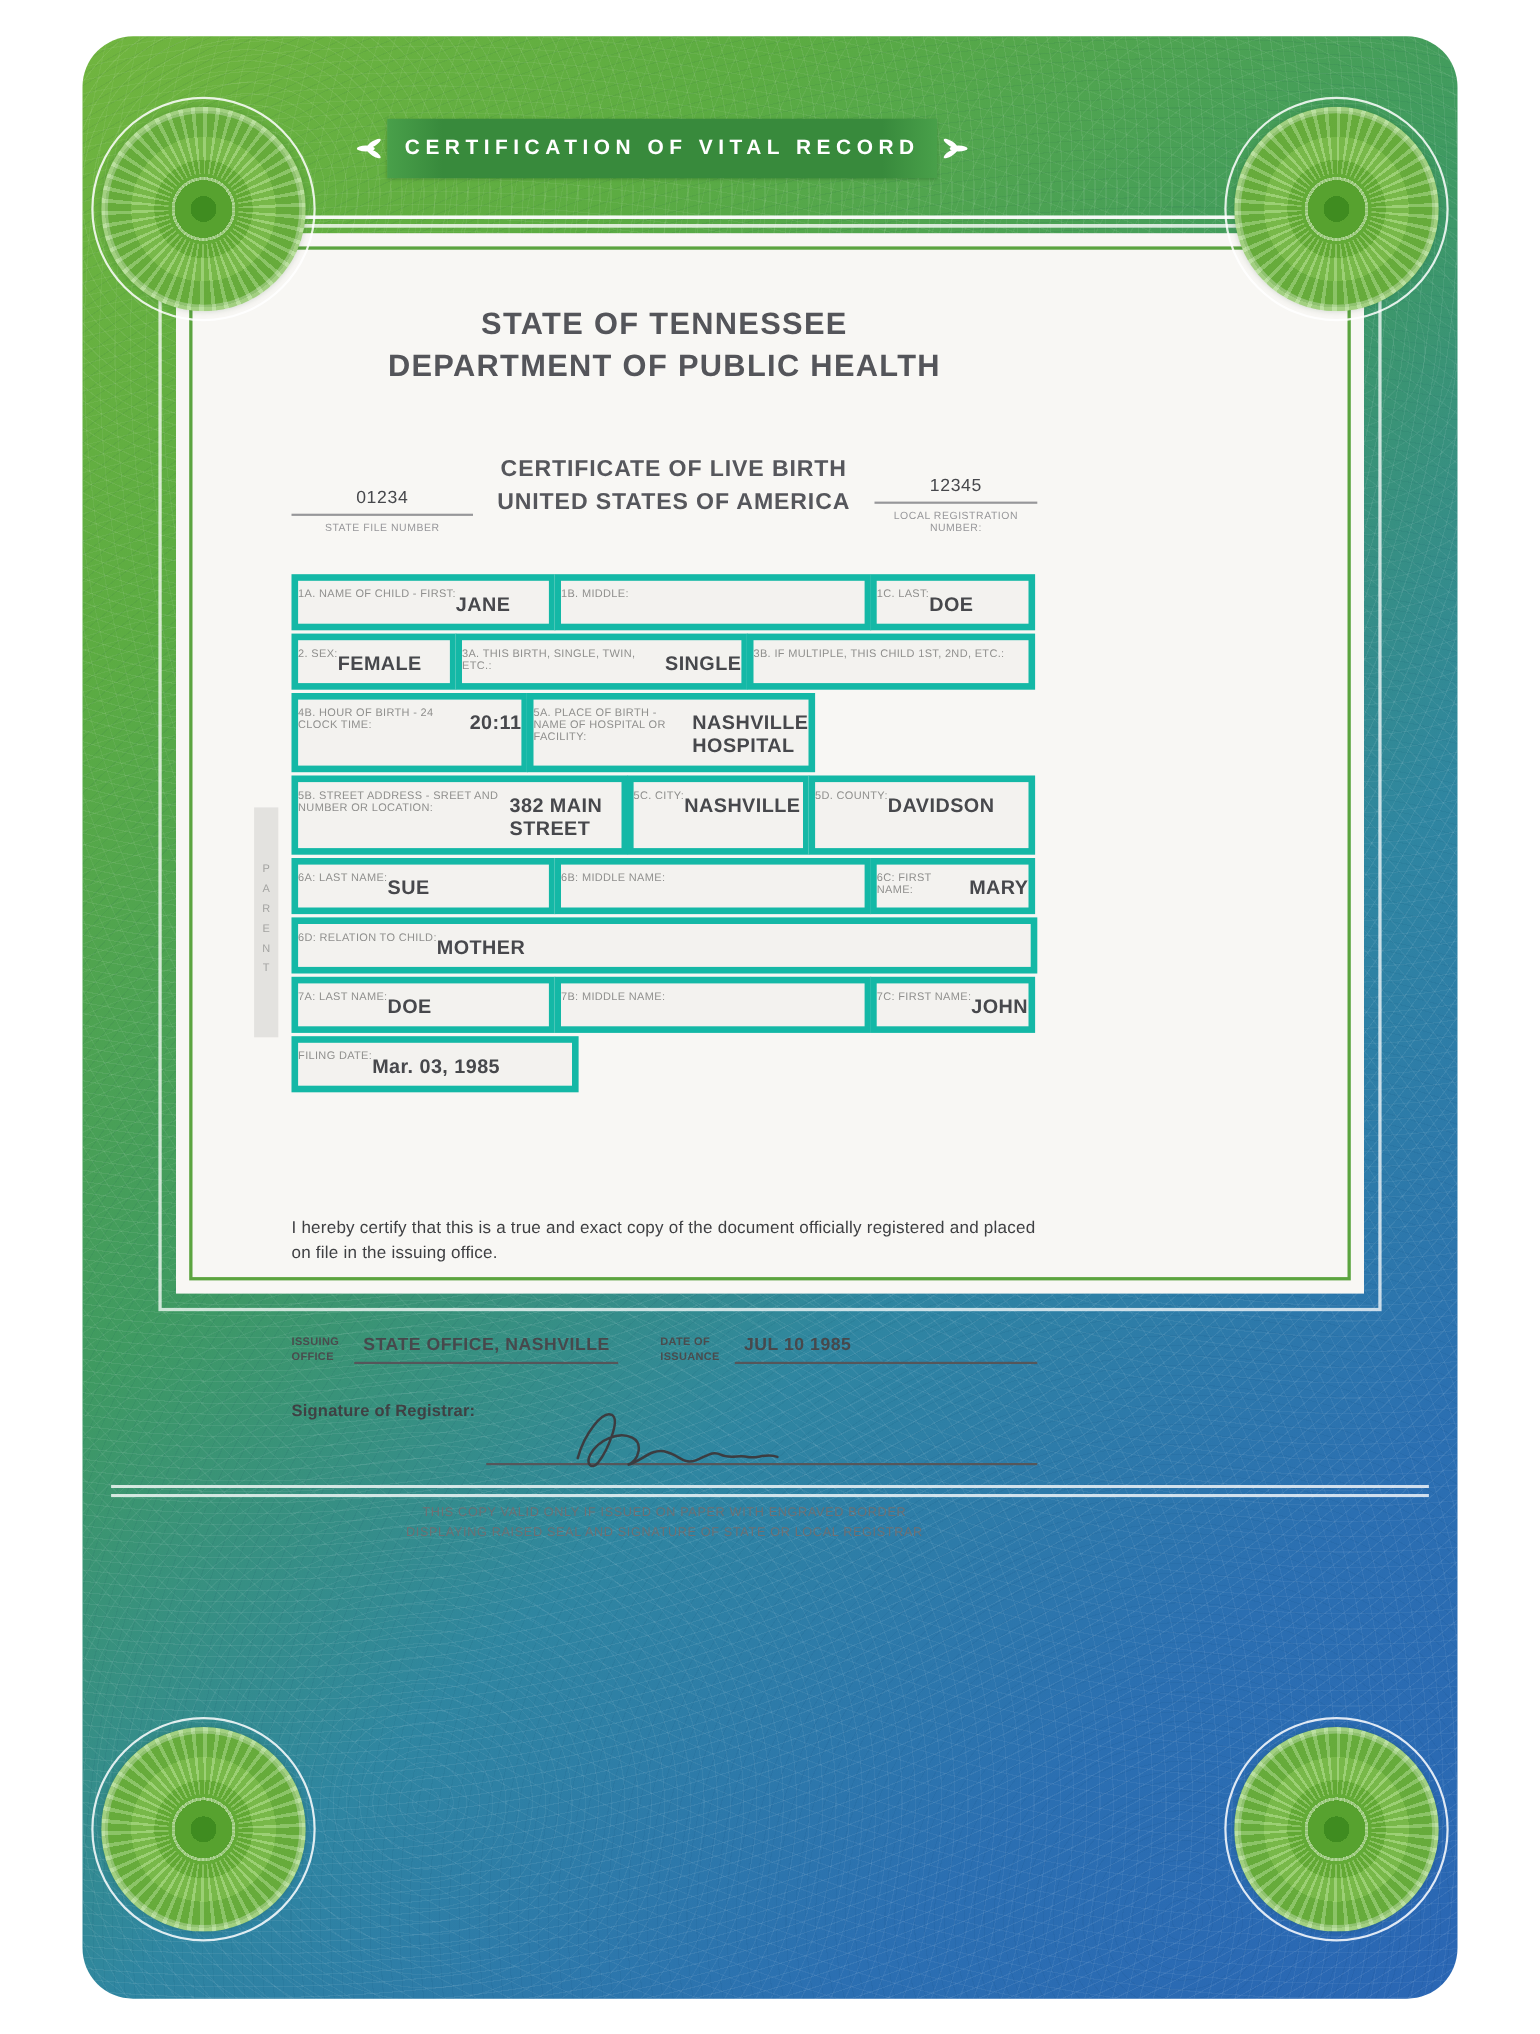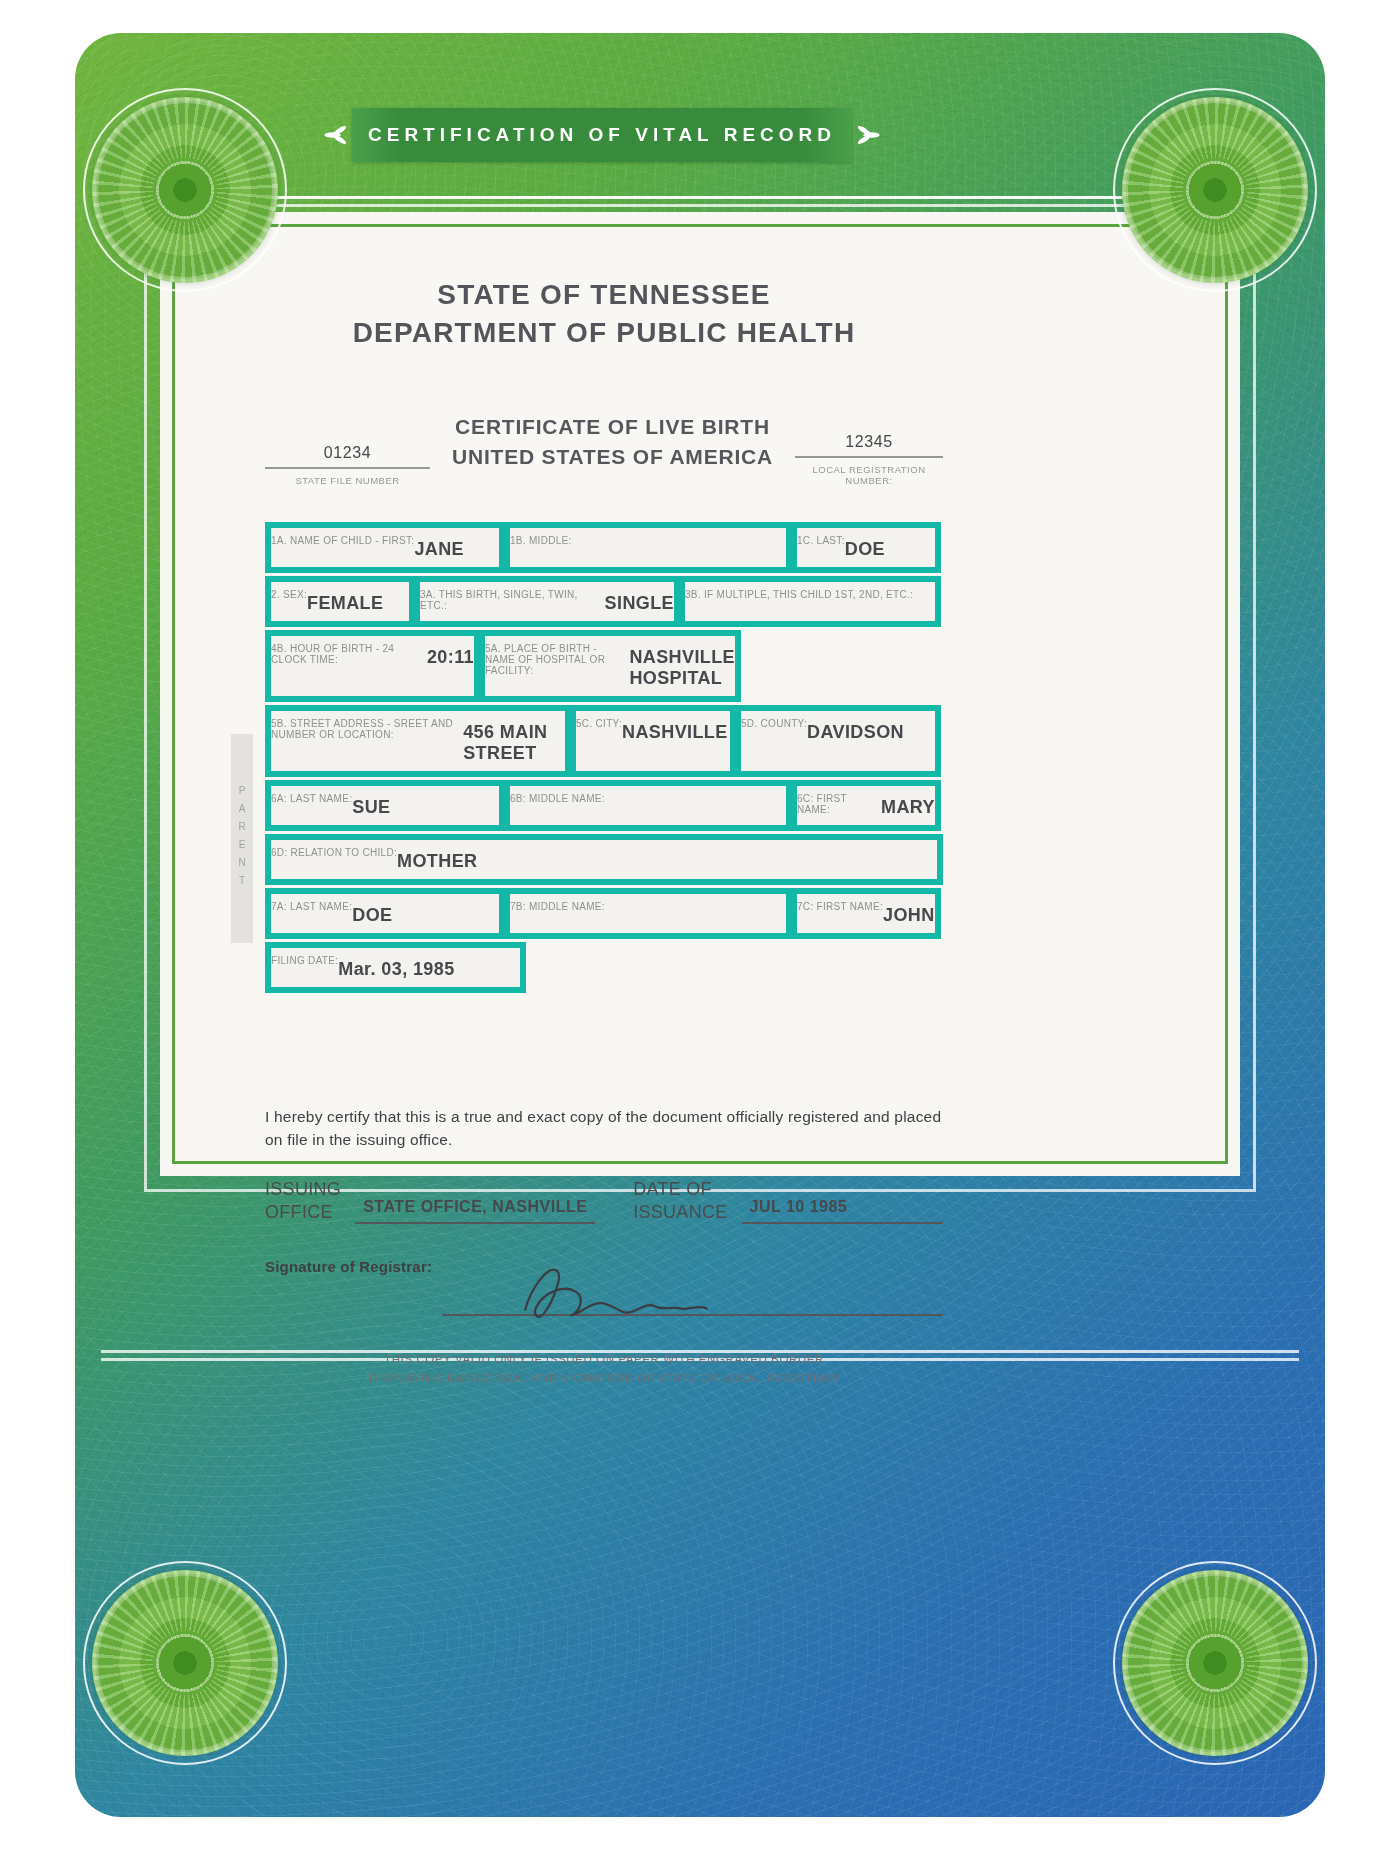--- a/index.html
+++ b/index.html
@@ -72,21 +72,21 @@
   .cell-value { font-size:18px; font-weight:600; color:#47484c; letter-spacing:.4px; margin-top:4px; }
 
   .parent-strip { position:absolute; left:-34px; top:212px; width:22px; height:209px; background:#e3e2df;
     display:flex; align-items:center; justify-content:center; }
   .parent-strip span { writing-mode:vertical-lr; text-orientation:upright; font-size:10px; letter-spacing:7px; color:#a3a3a1; }
 
   
   .certify-text { margin-top:112px; font-size:15.5px; line-height:1.5; color:#3f4043; letter-spacing:.2px; }
 
   .issue-row { display:flex; align-items:flex-end; margin-top:26px; }
-  .block-label { font-size:18px; font-weight:400; color:#4a4b4d; line-height:1.3; letter-spacing:.3px; white-space:nowrap; }
+  .block-label { font-size:10px; font-weight:700; color:#4a4b4d; line-height:1.3; letter-spacing:.3px; white-space:nowrap;margin-top:36px; }
   .fill-line { border-bottom:2px solid #55565a; padding:0 8px 6px; font-size:16px; font-weight:600; color:#47484c; letter-spacing:.5px; white-space:nowrap; }
   .fill-line.office { width:240px; margin-left:14px; text-align:center; }
   .fill-line.issuance { flex:1; margin-left:14px; }
   .issue-row .gap { width:38px; }
 
   .sig-row { display:flex; align-items:flex-start; margin-top:34px; }
   .sig-label { font-size:15px; font-weight:700; color:#3f4043; letter-spacing:.2px; white-space:nowrap; }
   .sig-area { flex:1; border-bottom:2px solid #55565a; margin-left:10px; position:relative; height:58px; }
   .sig-svg { position:absolute; left:70px; bottom:-12px; }
 
@@ -185,21 +185,21 @@
             </div>
             <div class="cell" style="width:262px">
               <div class="cell-label">5A. PLACE OF BIRTH - NAME OF HOSPITAL OR FACILITY:</div>
               <div class="cell-value">NASHVILLE HOSPITAL</div>
             </div>
           </div>
 
           <div class="grid-row">
             <div class="cell" style="width:306px">
               <div class="cell-label">5B. STREET ADDRESS - SREET AND NUMBER OR LOCATION:</div>
-              <div class="cell-value">456 MAIN STREET</div>
+              <div class="cell-value">382 MAIN STREET</div>
             </div>
             <div class="cell" style="width:166px">
               <div class="cell-label">5C. CITY:</div>
               <div class="cell-value">NASHVILLE</div>
             </div>
             <div class="cell" style="width:206px">
               <div class="cell-label">5D. COUNTY:</div>
               <div class="cell-value">DAVIDSON</div>
             </div>
           </div>

